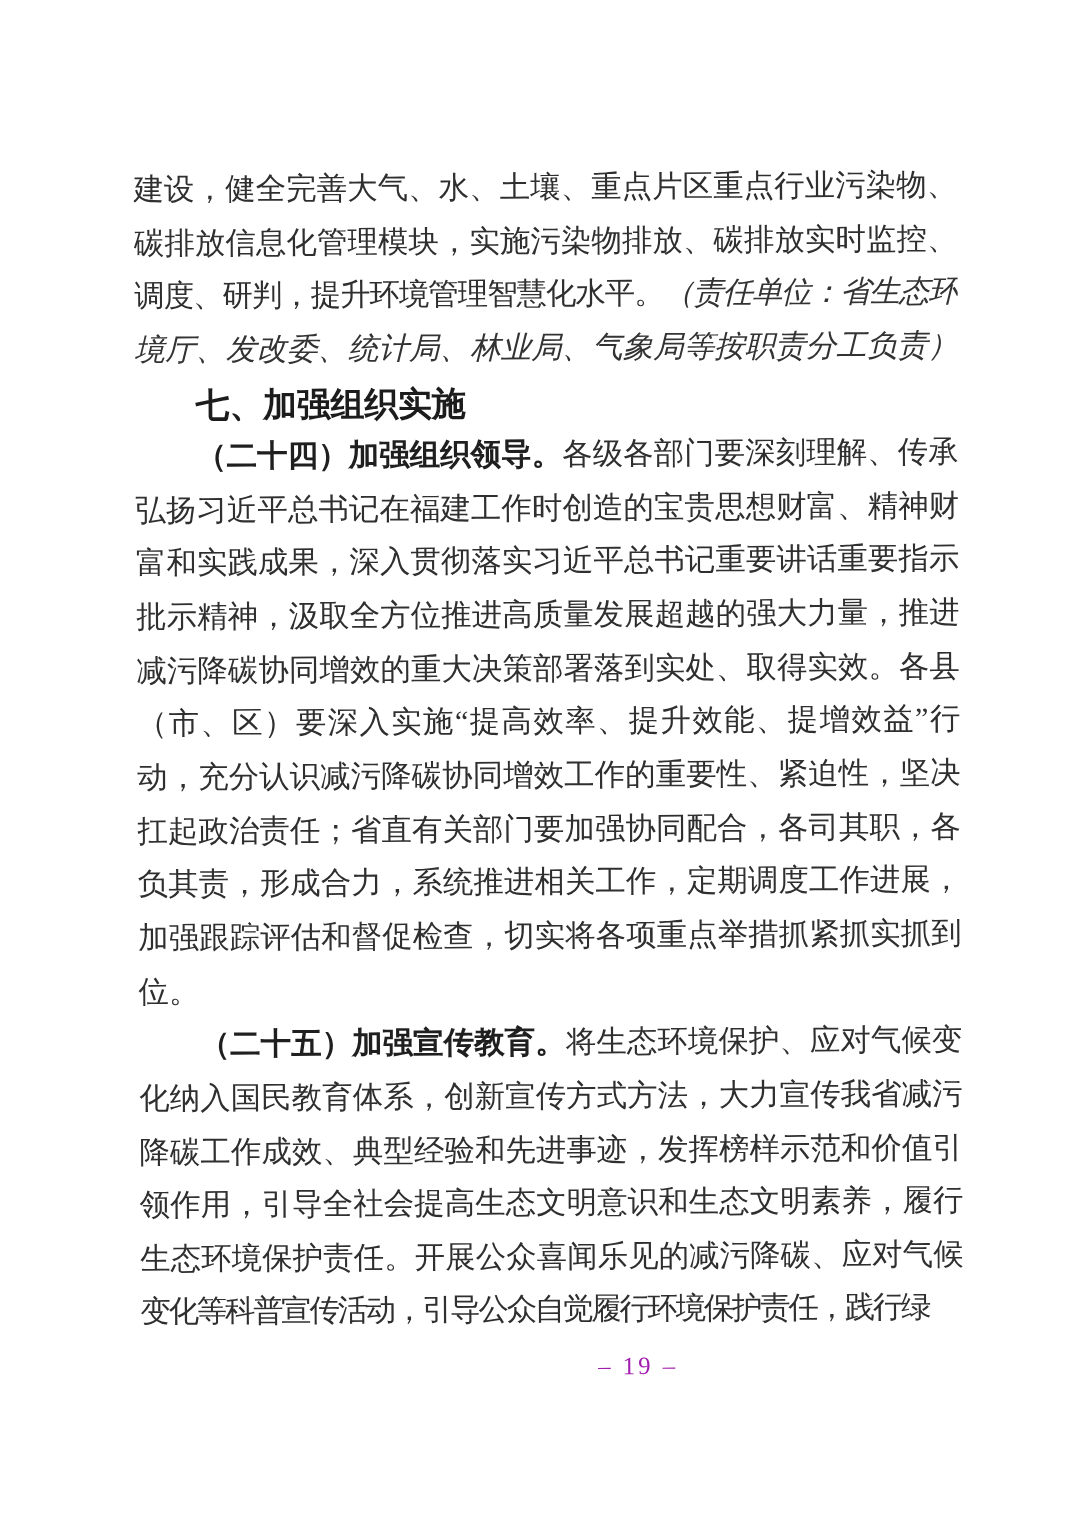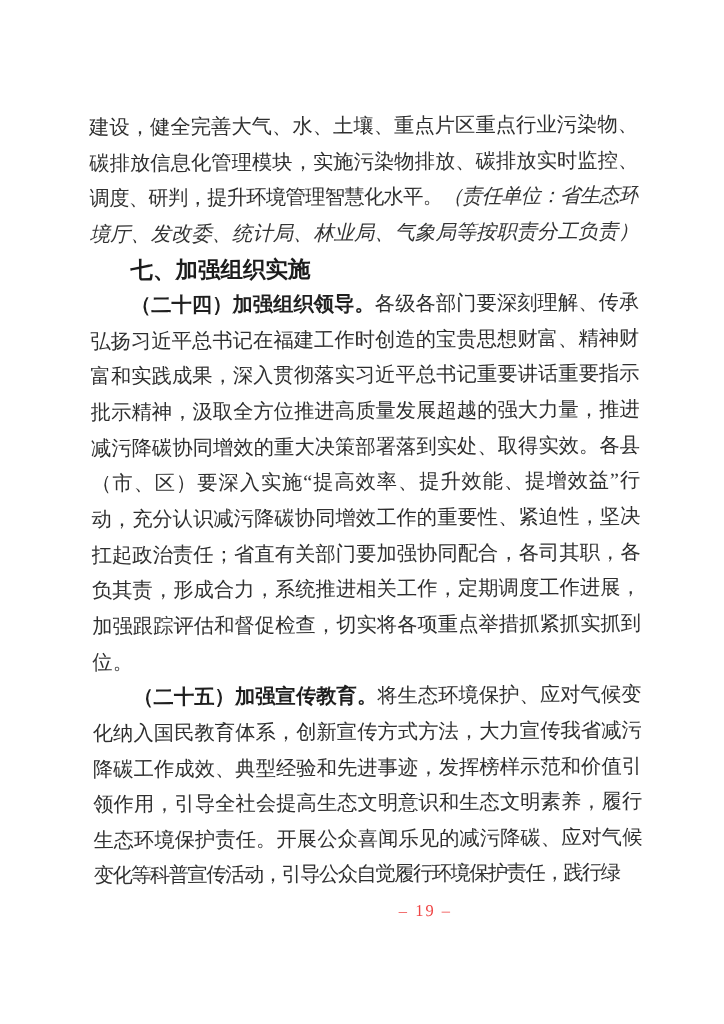--- a/index.html
+++ b/index.html
@@ -65,21 +65,21 @@
   .s-kai {
     font-style: italic;
     color: #333333;
   }
   .page-num {
     position: absolute;
     left: 394px;
     top: 903px;
     font-size: 16.5px;
     letter-spacing: 2px;
-    color: #ef4444;
+    color: #a21caf;
     font-family: "Liberation Serif", "DejaVu Serif", serif;
   }
 </style>
 </head>
 <body>
 
 <div class="sheet">
   <div class="scan-skew">
     <div class="doc-body" id="doc-lines">
         <div class="line"><span class="s-body">建设，健全完善大气、水、土壤、重点片区重点行业污染物、</span></div>

